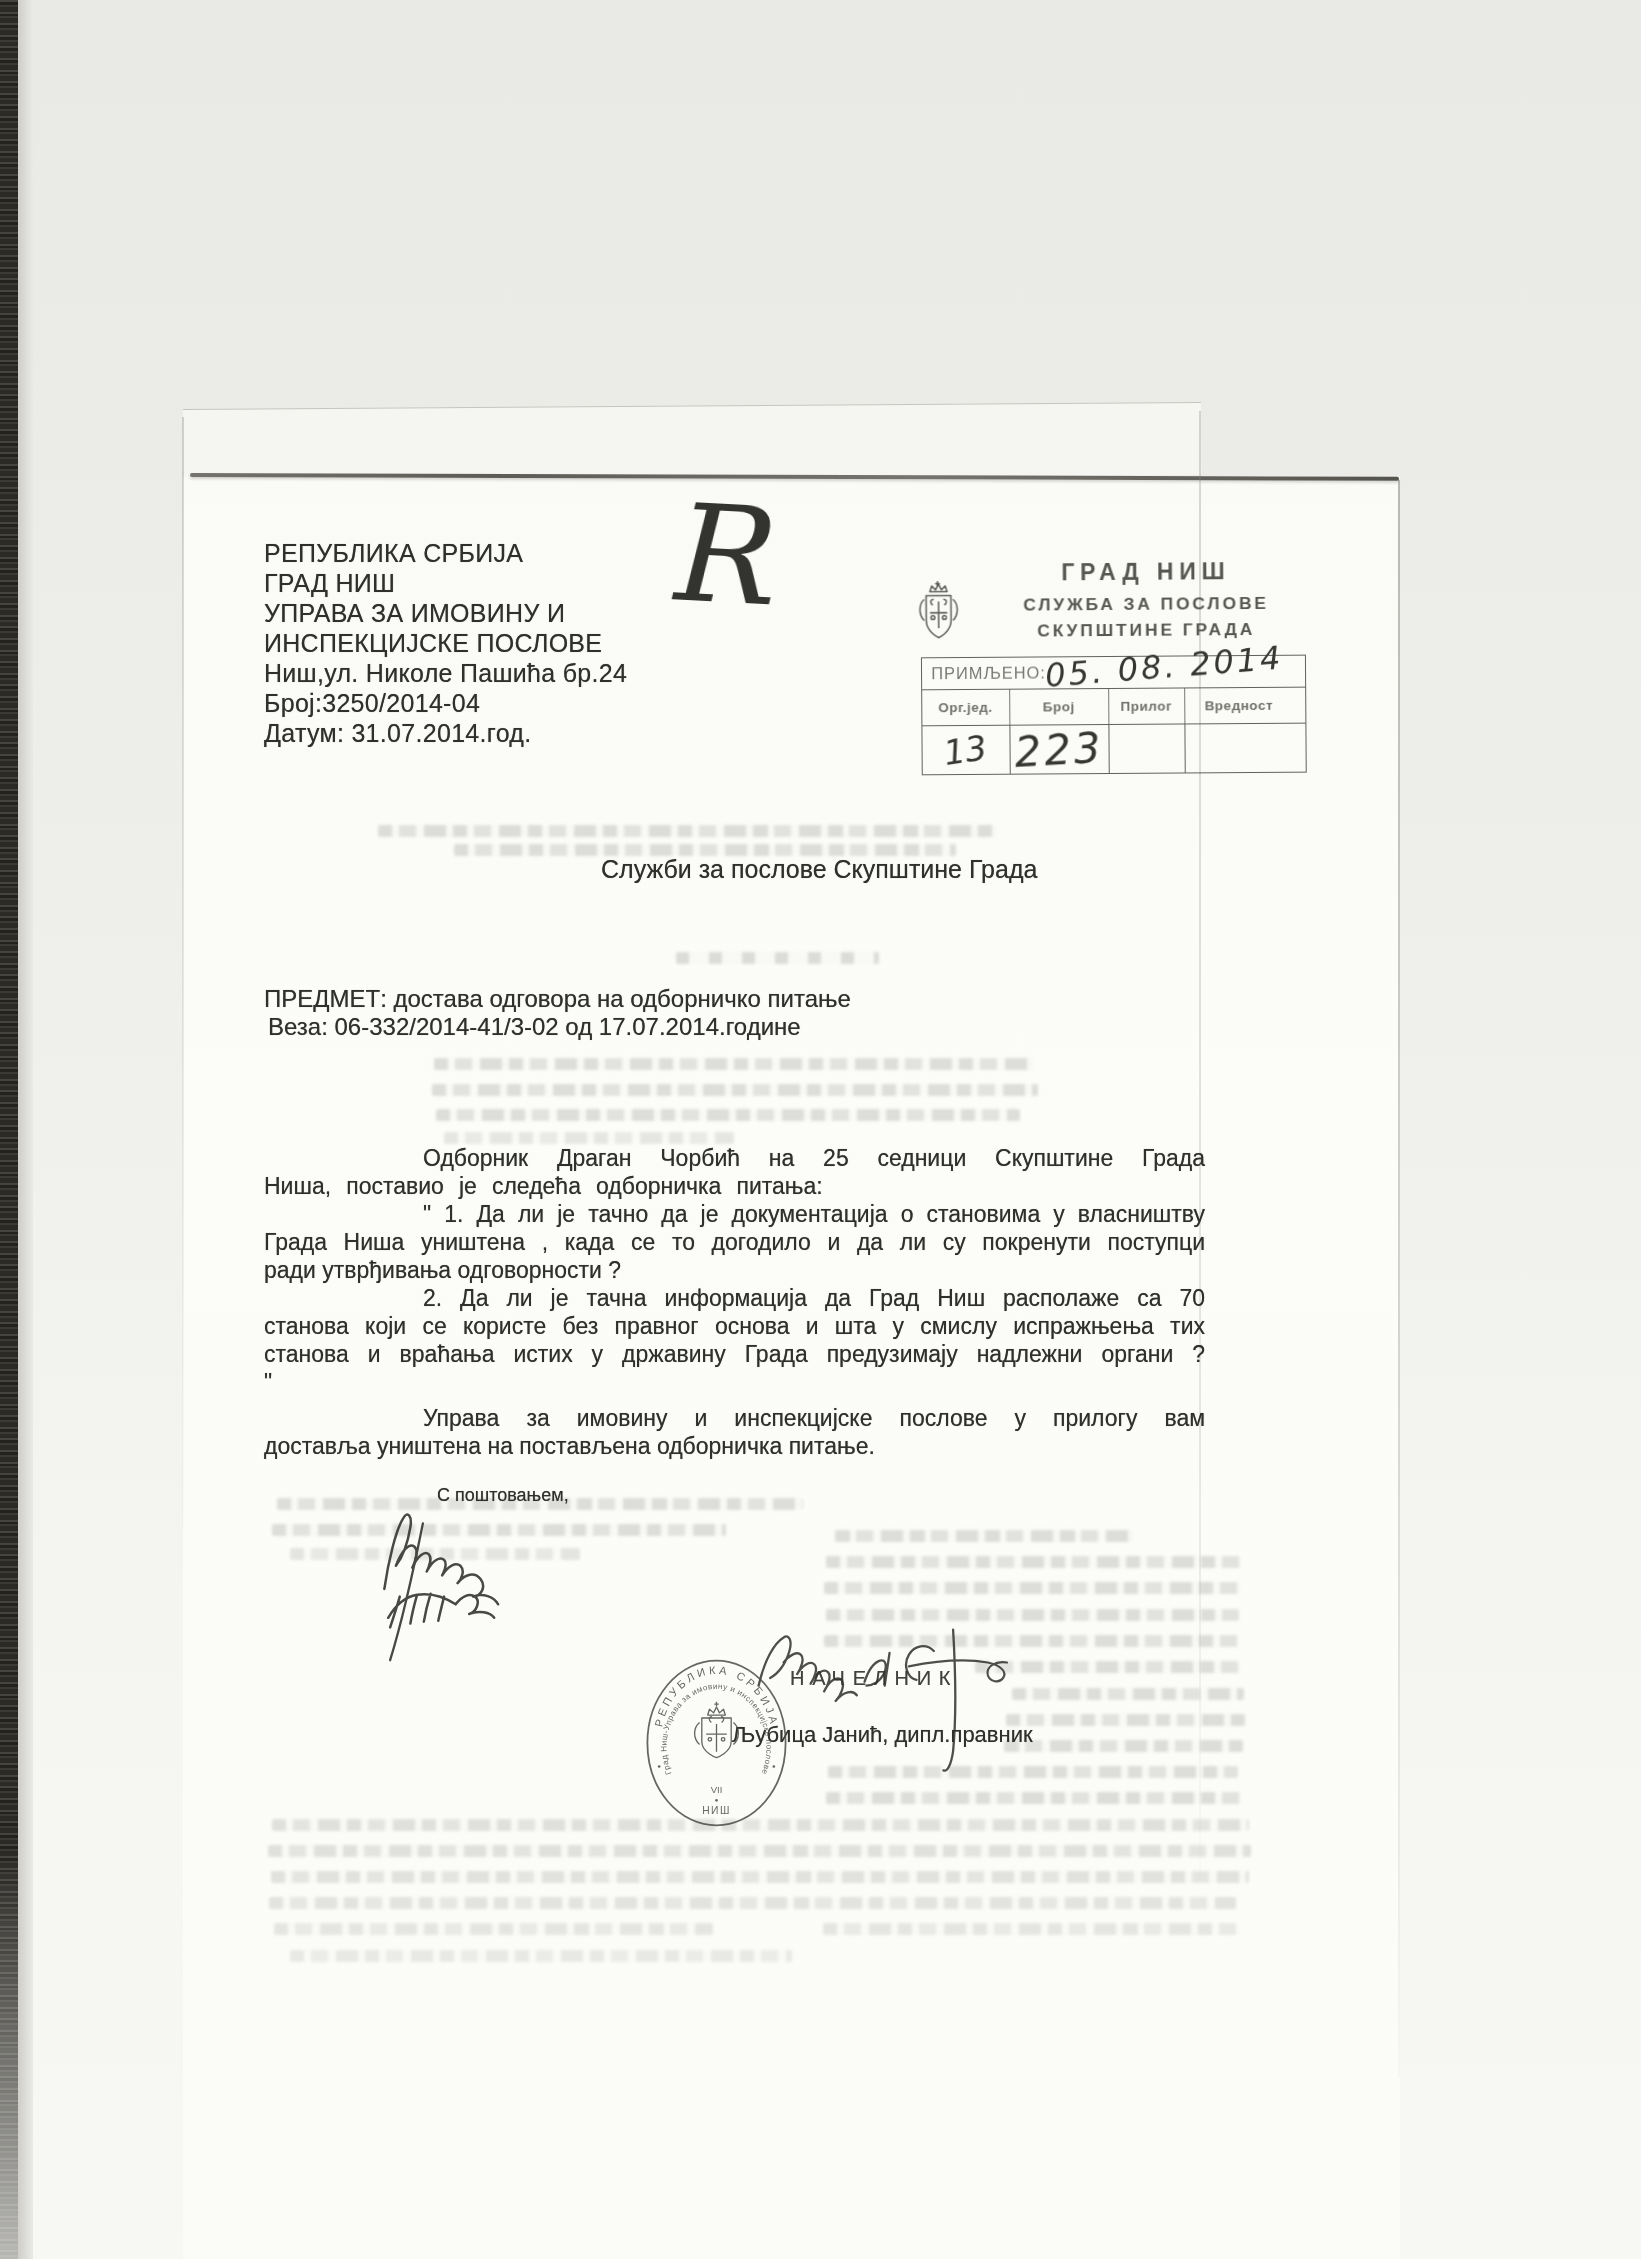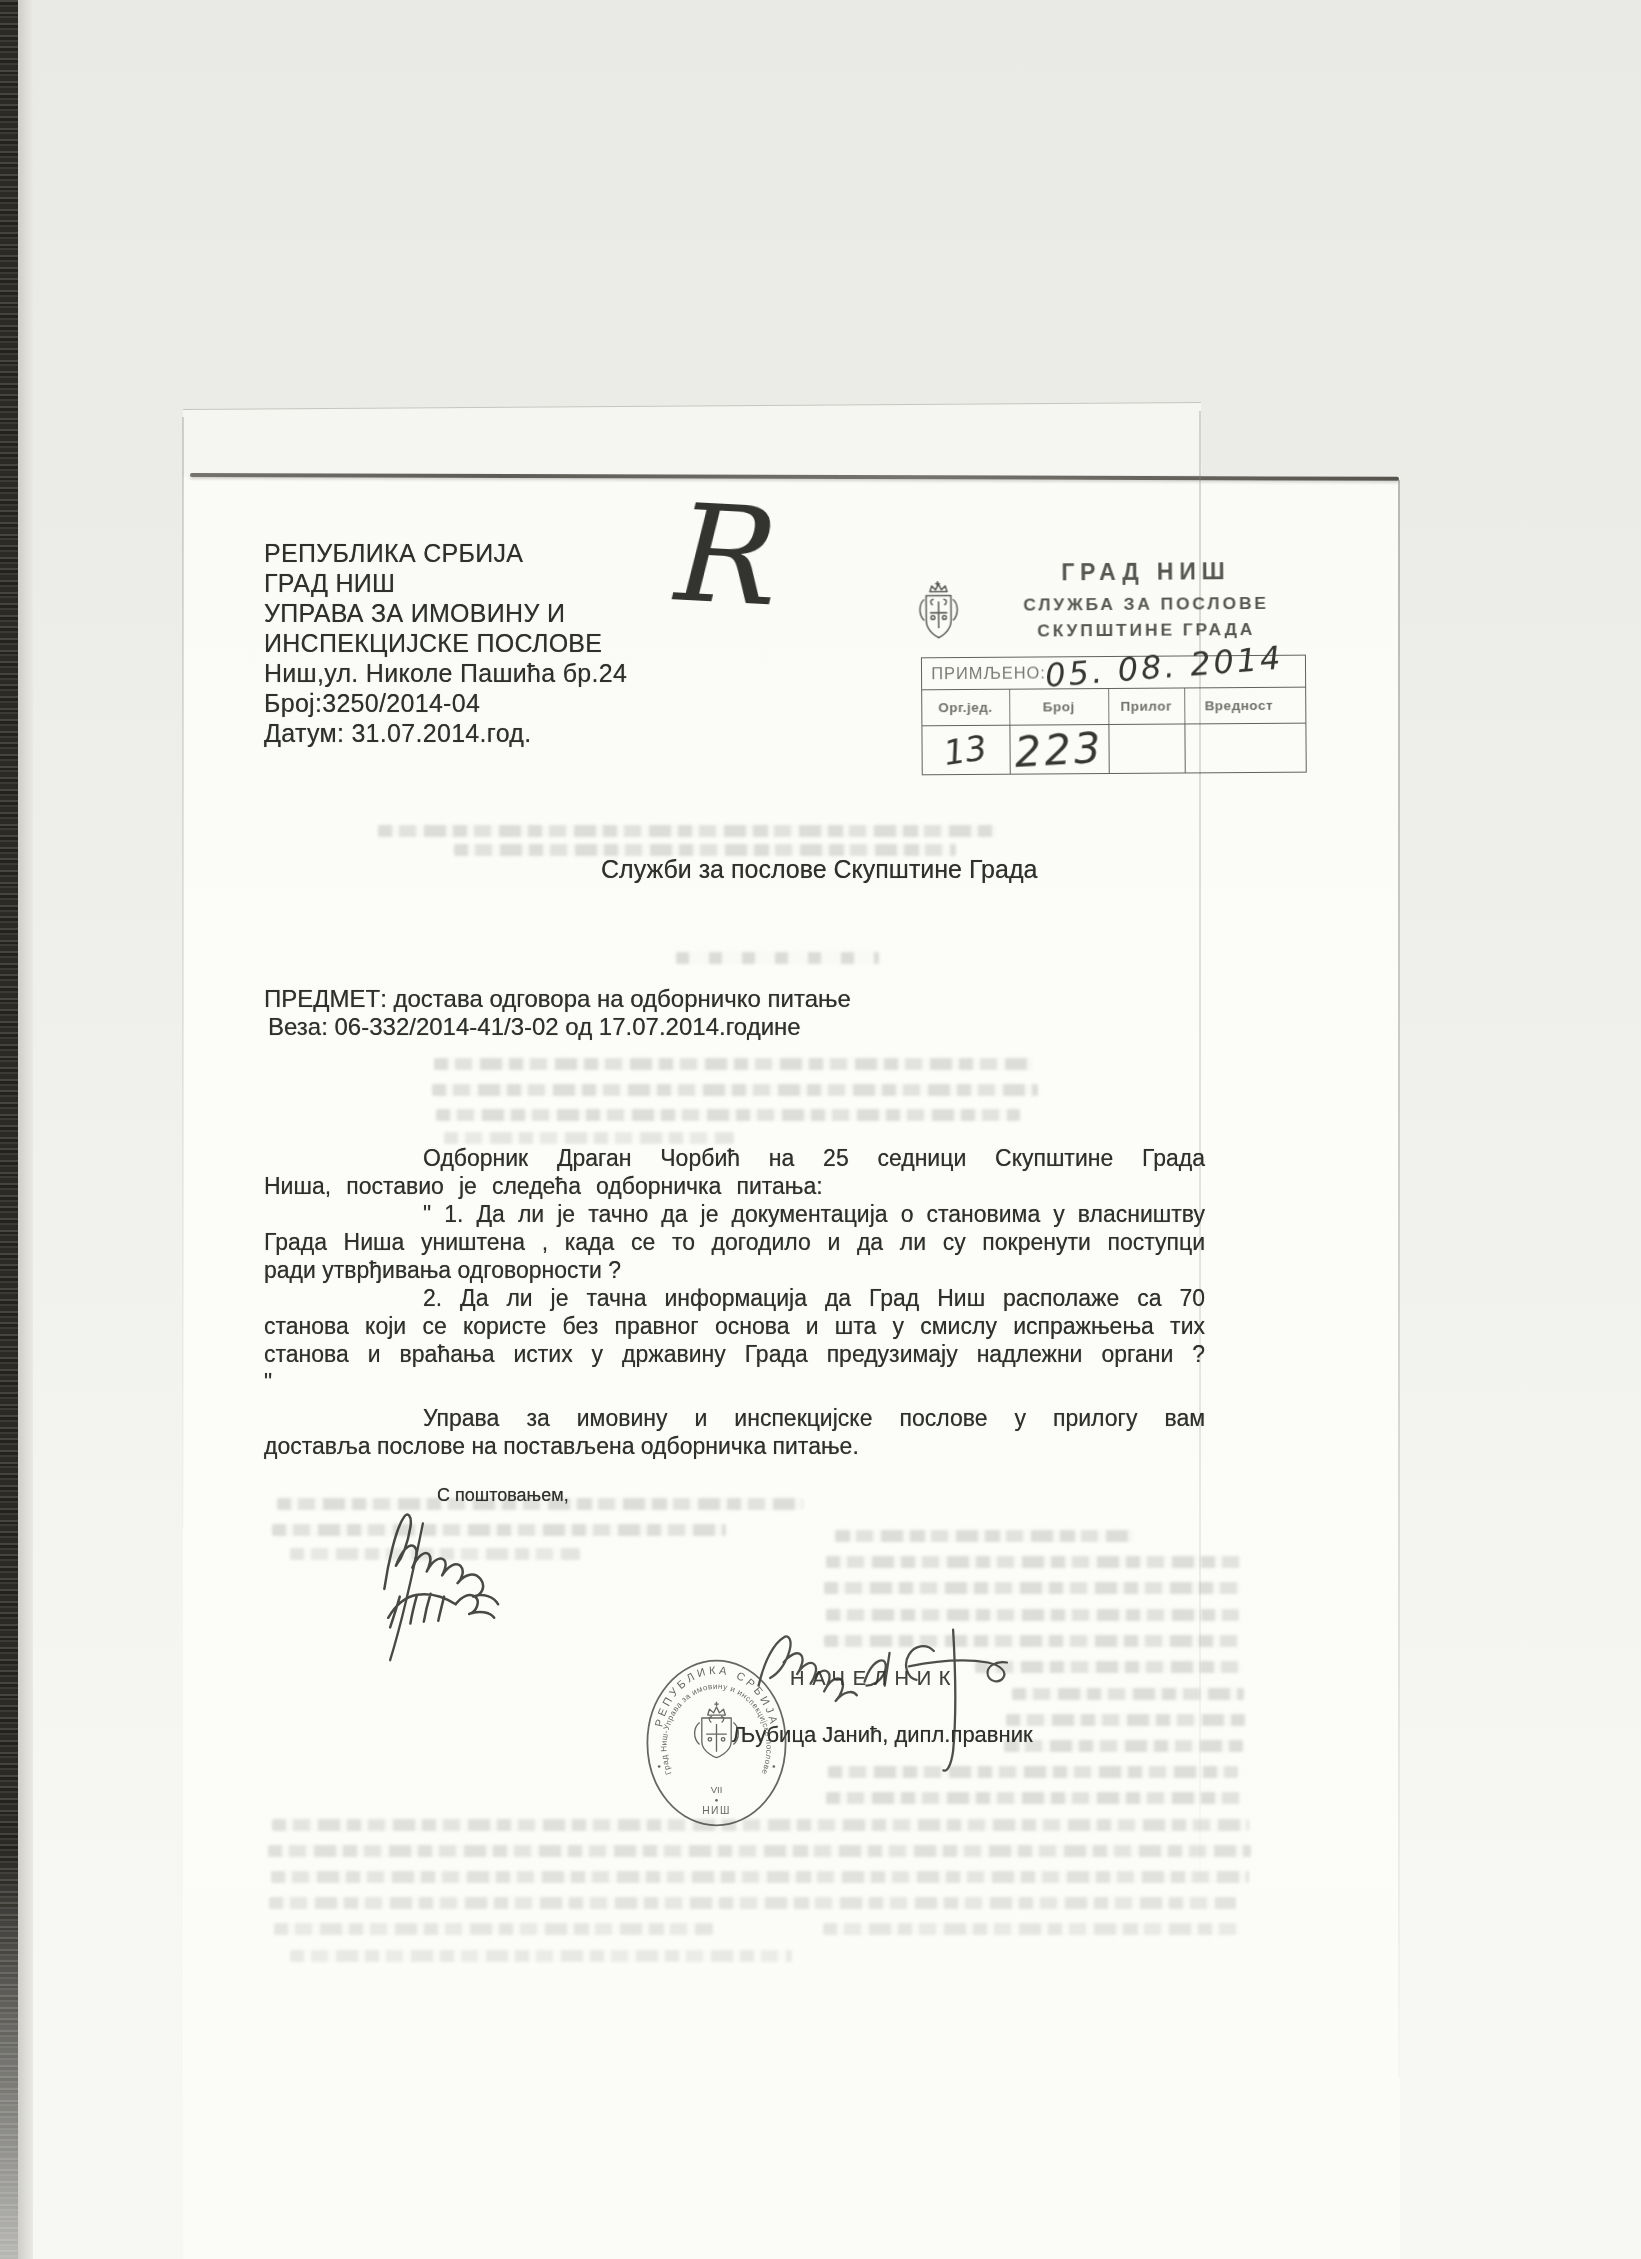--- a/index.html
+++ b/index.html
@@ -172,21 +172,21 @@
     <div class="line j typed" style="top:1229px;">Града Ниша уништена , када се то догодило и да ли су покренути поступци</div>
     <div class="line typed" style="top:1257px;">ради утврђивања одговорности ?</div>
     <div class="line j ind typed" style="top:1285px;">2. Да ли је тачна информација да Град Ниш располаже са 70</div>
     <div class="line j typed" style="top:1313px;">станова који се користе без правног основа и шта у смислу испражњења тих</div>
     <div class="line j typed" style="top:1341px;">станова и враћања истих у државину Града предузимају надлежни органи ?</div>
     <div class="line typed" style="top:1369px;">"</div>
   </div>
 
   <div>
     <div class="line j ind typed" style="top:1405px;">Управа за имовину и инспекцијске послове у прилогу вам</div>
-    <div class="line typed" style="top:1433px;">доставља послове на постављена одборничка питање.</div>
+    <div class="line typed" style="top:1433px;">доставља уништена на постављена одборничка питање.</div>
   </div>
 
   <div class="abs typed" style="left:437px;top:1485px;font-size:18px;white-space:nowrap;">С поштовањем,</div>
 
   <svg class="abs sig" style="left:367px;top:1504px;opacity:.88;" width="159" height="164" viewBox="0 0 165 170">
     <path stroke-width="2.6" d="M18 88 C22 60 30 26 38 14 C42 7 47 12 45 24 C42 42 36 56 30 64 C36 48 44 40 49 44 C54 48 50 60 47 66 C52 54 60 48 64 52 C68 56 64 66 62 70 C68 58 76 54 80 58 C84 62 80 70 78 74 C84 64 92 60 97 64 C102 69 98 78 94 82 C102 72 112 70 118 78 C124 86 118 96 110 96 C120 92 132 96 136 104"></path>
     <path stroke-width="2.6" d="M22 118 C30 104 40 96 52 94 C66 92 80 96 92 104 M34 96 C30 110 26 122 24 128 M52 94 C48 108 46 118 45 124 M66 93 C62 106 60 116 59 122 M80 96 C77 108 75 116 74 121 M92 104 C98 96 106 92 112 96 C118 100 114 112 106 114 C116 110 128 112 132 118"></path>
     <path stroke-width="2.4" d="M58 20 C50 60 40 110 24 162"></path>
   </svg>
 

